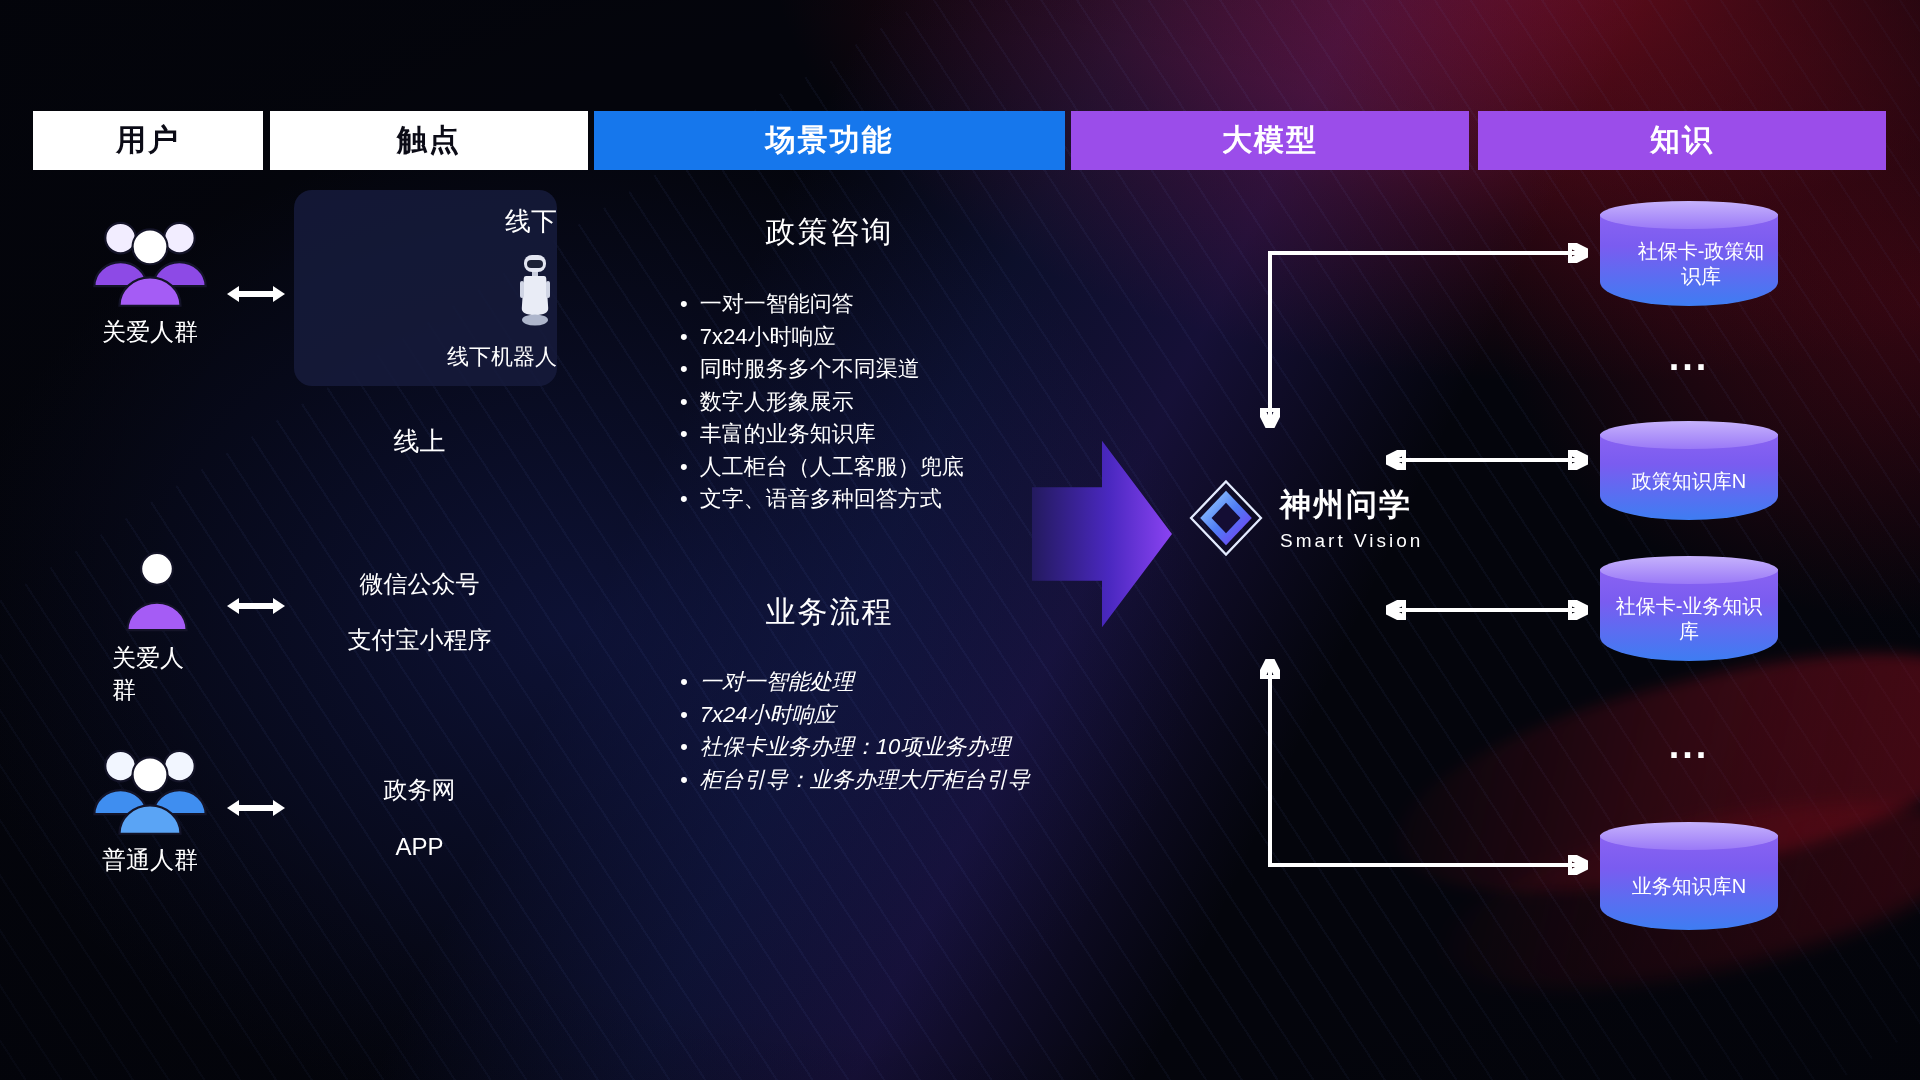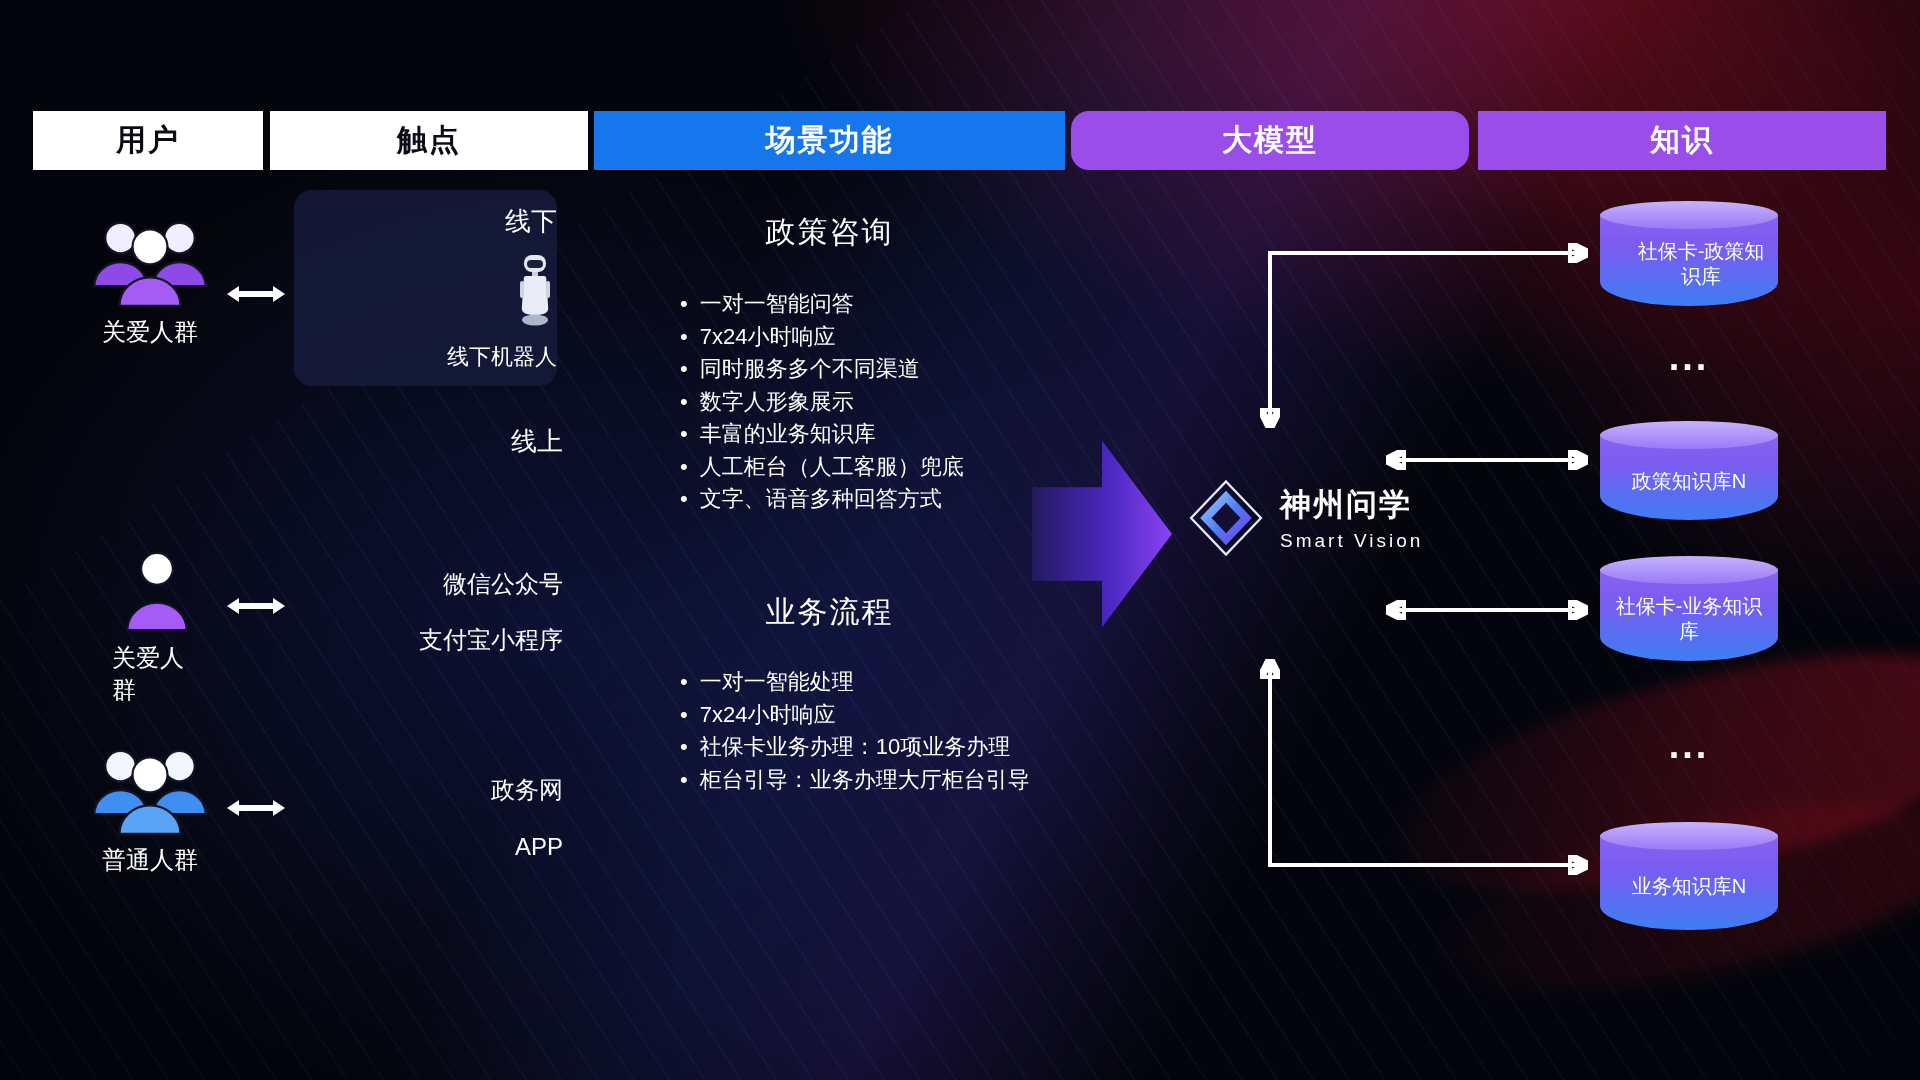--- a/index.html
+++ b/index.html
@@ -30,55 +30,55 @@
 
   
   .hdr{position:absolute;top:111px;height:59px;display:flex;align-items:center;justify-content:center;
     font-size:30px;font-weight:bold;letter-spacing:2px;}
   .hdr.white{background:#ffffff;color:#0b0b16;}
   .hdr.blue{background:#1677ec;color:#fff;}
   .hdr.purple{background:#9b4dea;color:#fff;}
   .hdr1{left:33px;width:230px;}
   .hdr2{left:270px;width:318px;}
   .hdr3{left:594px;width:471px;}
-  .hdr4{left:1071px;width:398px;border-radius:18px;}
+  .hdr4{left:1071px;width:398px;}
   .hdr5{left:1478px;width:408px;}
 
   
   .user-block{position:absolute;display:flex;flex-direction:column;align-items:center;gap:8px;}
   .user-label{font-size:24px;}
   .ub1{left:78px;top:214px;width:144px;}
   .ub2{left:112px;top:546px;width:90px;}
   .ub3{left:78px;top:742px;width:144px;}
   .darrow{position:absolute;width:60px;height:24px;}
   .da1{left:226px;top:282px;}
   .da2{left:226px;top:594px;}
   .da3{left:226px;top:796px;}
 
   
   .touch-card{position:absolute;left:294px;top:190px;width:263px;height:196px;
     background:rgba(22,27,60,.85);border-radius:18px;
     display:flex;flex-direction:column;align-items:flex-end;justify-content:space-between;
     padding:14px 0 14px;box-sizing:border-box;}
   .touch-title{font-size:26px;}
   .touch-sub{font-size:22px;}
-  .touch-label{position:absolute;left:300px;width:263px;text-align:right;font-size:24px;}
+  .touch-label{position:absolute;left:288px;width:263px;text-align:center;font-size:24px;}
   .tl-online{top:424px;font-size:26px;}
   .tl-wechat{top:568px;}
   .tl-alipay{top:624px;}
   .tl-gov{top:774px;}
   .tl-app{top:833px;}
 
   
   .scene-title{position:absolute;left:594px;width:471px;text-align:center;font-size:30px;letter-spacing:2px;}
   .st1{top:212px;}
   .st2{top:592px;}
   .scene-list{position:absolute;left:680px;margin:0;padding:0;list-style:none;font-size:22px;line-height:32.5px;}
   .sl1{top:288px;}
-  .sl2{top:666px;}
+  .sl2{top:666px;font-style:italic;}
   .scene-list li::before{content:"•";margin-right:12px;}
 
   
   .big-arrow{position:absolute;left:1032px;top:428px;width:140px;height:212px;
     background:linear-gradient(90deg,#231a5e 0%,#4a28c0 55%,#8b43f2 100%);
     clip-path:polygon(0 28%,50% 28%,50% 6%,100% 50%,50% 94%,50% 72%,0 72%);}
 
   
   .logo{position:absolute;left:1188px;top:478px;display:flex;align-items:center;gap:16px;}
   .logo-gem{width:76px;height:80px;}

